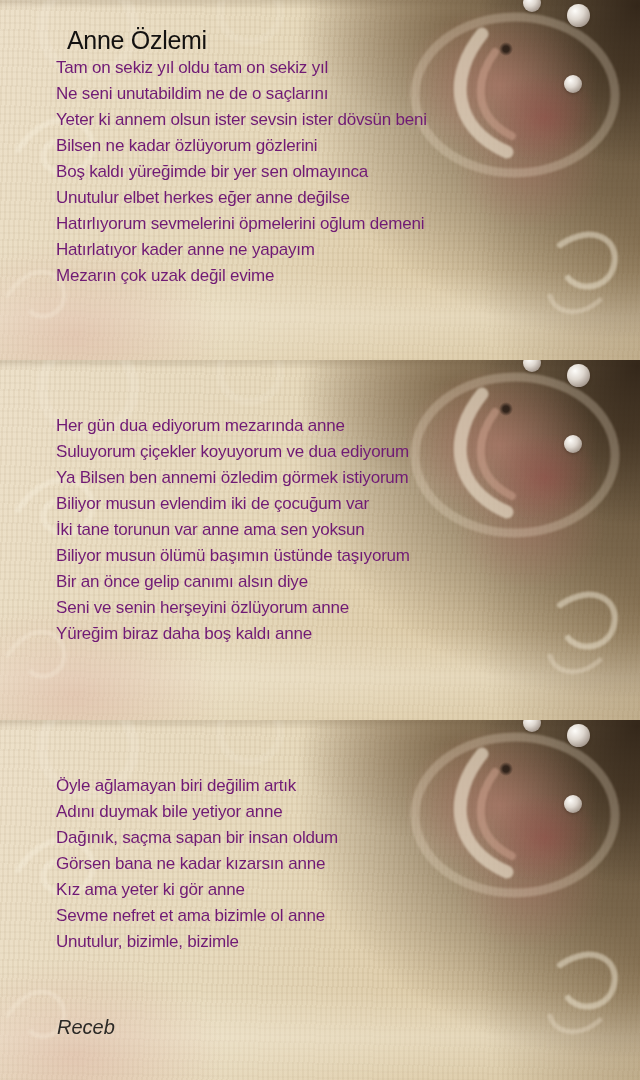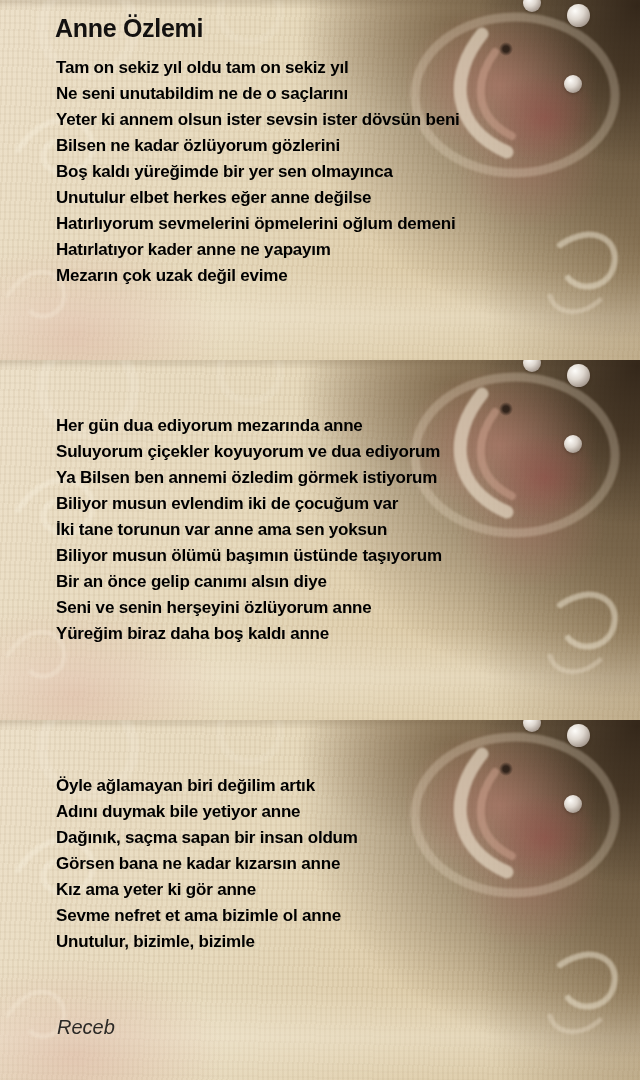--- a/index.html
+++ b/index.html
@@ -54,28 +54,28 @@
     position: absolute; border-radius: 50%;
     background: radial-gradient(circle at 35% 30%, #fdfcf9 0%, #ded7cf 40%, #a79b91 75%, #897d73 100%);
     box-shadow: 0 1px 3px rgba(55,40,26,.45);
   }
   .pearl-large  { left: 567px; top: 4px;  width: 23px; height: 23px; }
   .pearl-medium { left: 564px; top: 75px; width: 18px; height: 18px; }
   .pearl-top    { left: 523px; top: -6px; width: 18px; height: 18px; }
 
   
   .title {
-    position: absolute; left: 55px; top: 14px; margin: 0;
-    font-size: 25px; font-weight: bold; letter-spacing: -0.3px;
+    position: absolute; left: 55px; top: 14px; margin: 12px;
+    font-size: 25px; font-weight: normal; letter-spacing: -0.3px;
     color: #131110; white-space: nowrap;
   }
   .stanza {
     position: absolute; left: 56px;
-    font-size: 17px; font-weight: bold; letter-spacing: -0.2px;
-    line-height: 26px; color: #000000;
+    font-size: 17px; font-weight: normal; letter-spacing: -0.2px;
+    line-height: 26px; color: #701a75;
   }
   .stanza-1 { top: 55px; }
   .stanza-2 { top: 413px; }
   .stanza-3 { top: 773px; }
   .line { white-space: nowrap; }
   .author {
     position: absolute; left: 57px; top: 1016px;
     font-size: 20px; font-style: italic; color: #2b2926; white-space: nowrap;
   }
 </style>

